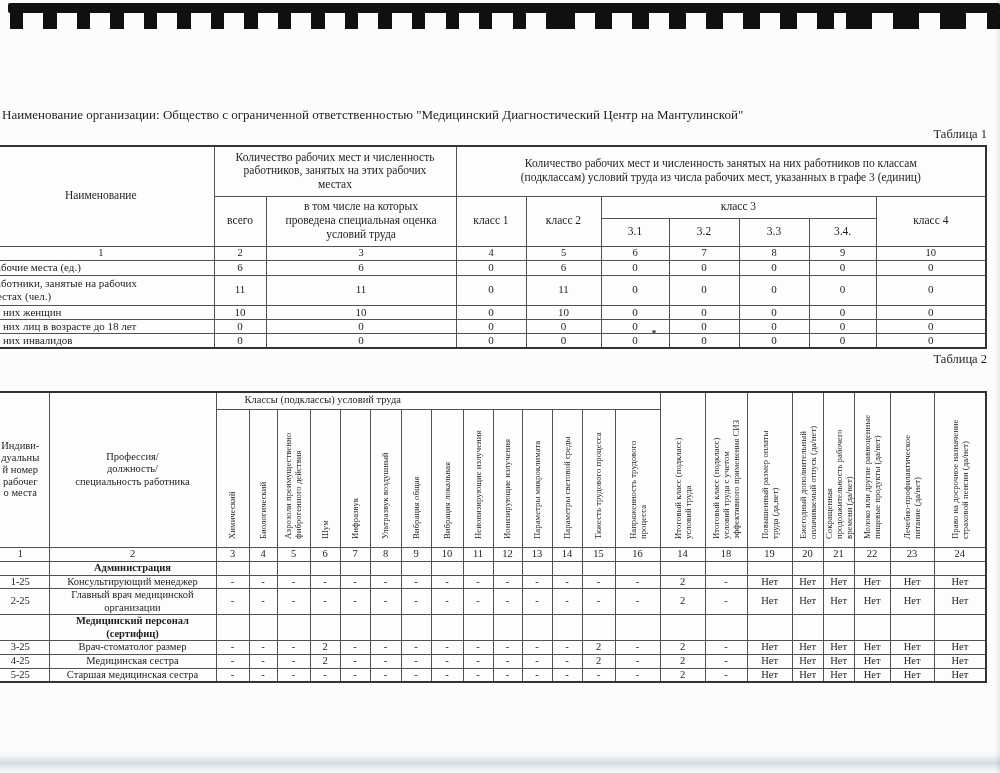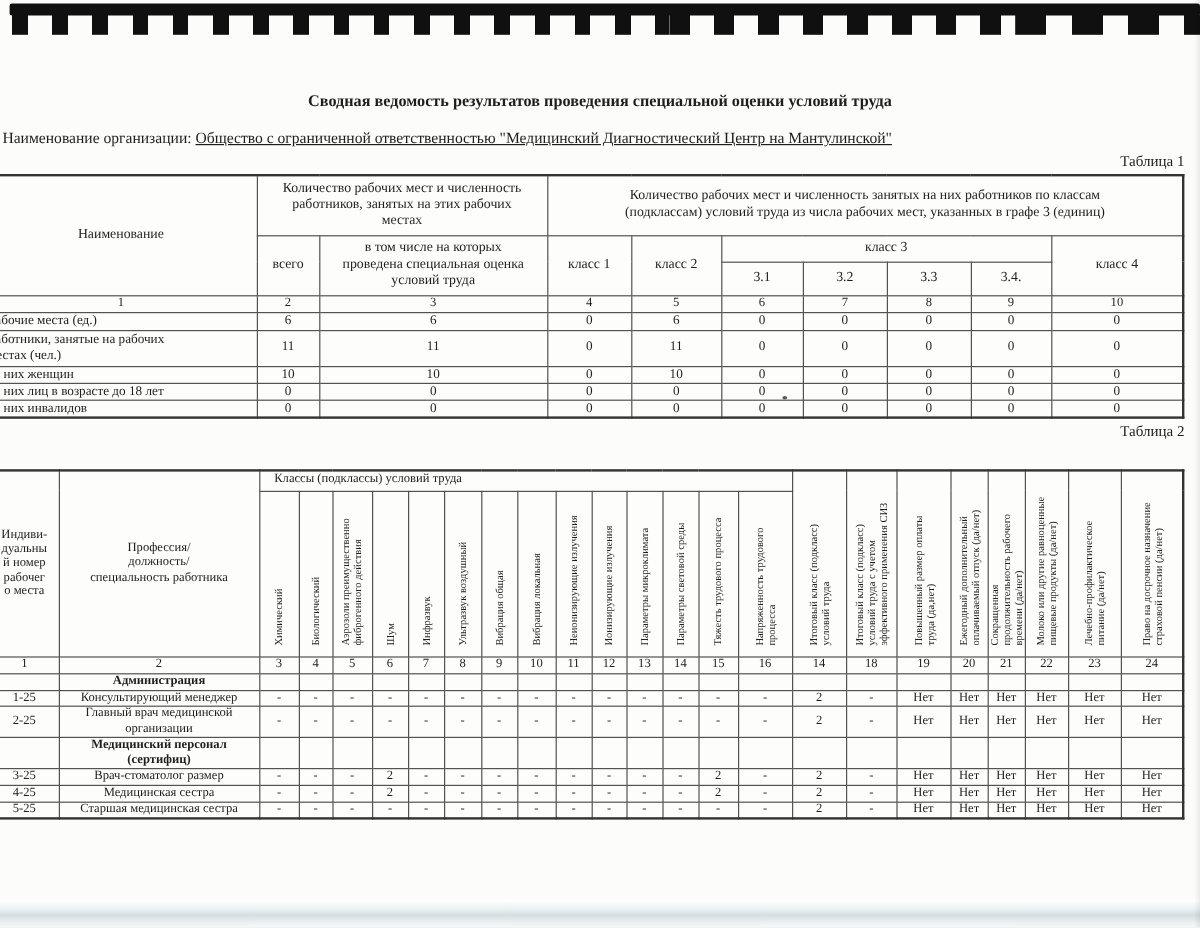--- a/index.html
+++ b/index.html
@@ -11,21 +11,21 @@
     background-image:
       repeating-linear-gradient(90deg,#101010 0 13px,transparent 13px 33.5px),
       repeating-linear-gradient(90deg,#101010 0 17px,transparent 17px 37px),
       repeating-linear-gradient(90deg,#101010 0 26px,transparent 26px 47px);
     background-size:548px 100%,288px 100%,156px 100%;
     background-position:2px 0,550px 0,838px 0;
     background-repeat:no-repeat;}
   .title{position:absolute;top:76px;left:0;right:0;text-align:center;
          font-weight:bold;font-size:13.5px;}
   .orgline{position:absolute;top:107px;left:2px;font-size:13px;white-space:nowrap;}
-  .orgname{text-decoration:underline;}
+  .orgname{}
   .tcap{position:absolute;right:13px;font-size:12.5px;}
   .cap1{top:127px;} .cap2{top:352px;}
 
   table{border-collapse:collapse;table-layout:fixed;position:absolute;background:#fdfdfc;}
   td{border:1px solid #525252;overflow:hidden;text-align:center;vertical-align:middle;
      padding:0 1px;white-space:pre-line;line-height:1.2;}
   .t1{left:-14px;top:145px;width:999px;border:2px solid #333;}
   .t2{left:-10px;top:391px;width:995px;border:2px solid #333;}
   .t1 td{font-size:11px;}
   .t1 .hdr{font-size:11.5px;}
@@ -36,41 +36,40 @@
   .lbl{text-align:left;padding-left:2px;}
 
   .t2 td{font-size:10.5px;}
   .t2 tr.r-classes{height:17px}
   .t2 tr.r-rot{height:138px}
   .t2 tr.r-nums{height:14px}.t2 tr.r-nums td{font-size:10.5px}
   .t2 tr.sec1{height:14px}.t2 tr.b1{height:13px}.t2 tr.b2{height:26px}
   .t2 tr.sec2{height:26px}.t2 tr.b3{height:13px}.t2 tr.b4{height:12px}.t2 tr.b5{height:13px}
   .c1h{font-size:10.3px;line-height:1.12;}
   .c2h{font-size:11px;}
-  .classes-group{text-align:left;padding-left:12px;font-size:11.5px;}
+  .classes-group{text-align:left;padding-left:28px;font-size:11.5px;}
   .rotc{vertical-align:bottom;text-align:center;padding:0 0 4px 0;}
   .rot{display:inline-block;writing-mode:vertical-rl;transform:rotate(180deg);
        height:126px;font-size:8.8px;line-height:1.14;text-align:left;white-space:pre-line;}
   .secl{font-weight:bold;}
 
   .speck{position:absolute;left:652px;top:330px;width:4px;height:3px;background:#5a5a5a;border-radius:50%;}
   .bottom-band{position:absolute;left:0;right:0;top:750px;height:23px;
     background:linear-gradient(to bottom,#ffffff 0%,#eef3f4 30%,#d3dee3 55%,#e8eef0 78%,#f7f9fa 100%);}
   .edge-right{position:absolute;top:0;right:0;width:5px;height:100%;
     background:linear-gradient(to right,rgba(0,0,0,0),rgba(0,0,0,0.07));}
 </style>
 </head>
 <body>
 
 <div class="page">
 
   <div class="comb-bar"></div>
   <div class="comb-teeth"></div>
 
-  <div class="title">Сводная ведомость результатов проведения специальной оценки условий труда</div>
 
   <div class="orgline"><span>Наименование организации:</span> <span class="orgname">Общество с ограниченной ответственностью "Медицинский Диагностический Центр на Мантулинской"</span></div>
 
   <div class="tcap cap1">Таблица 1</div>
 
   <table class="t1">
     <colgroup>
       <col style="width:227px">
         <col style="width:52px">
         <col style="width:190px">

